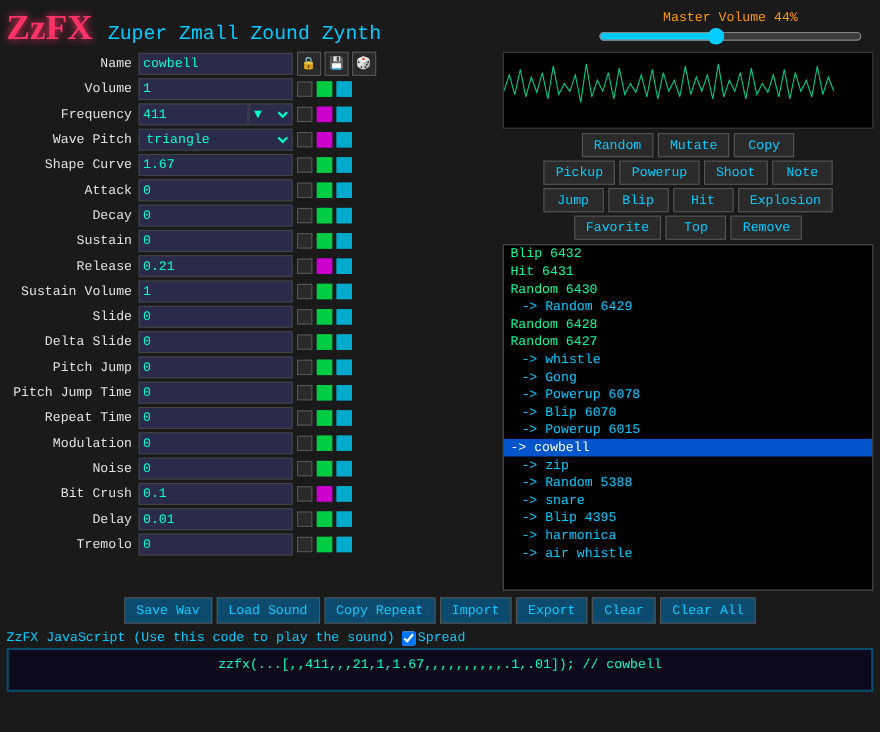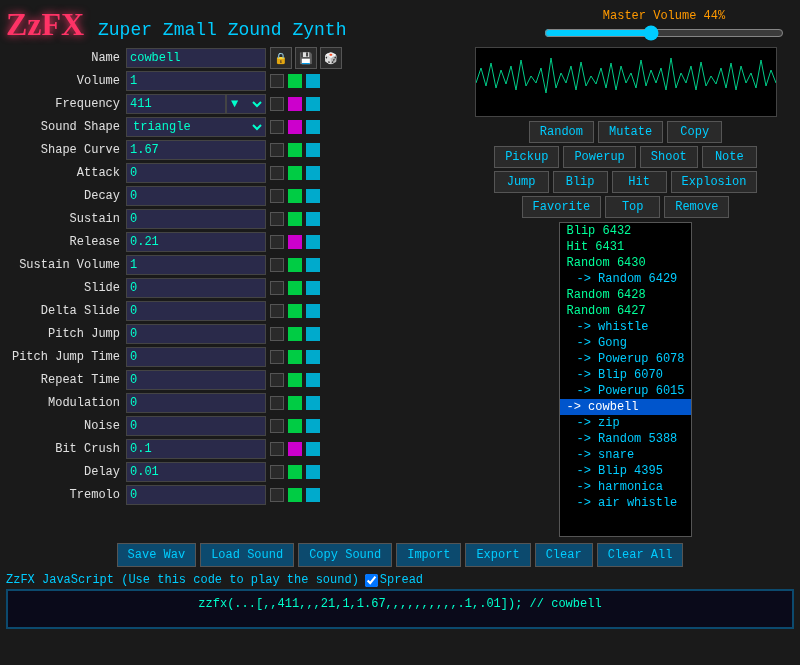--- a/index.html
+++ b/index.html
@@ -64,21 +64,20 @@
     .left-panel {
       width: 445px;
       flex-shrink: 0;
     }
     
     .right-panel {
       flex: 1;
       display: flex;
       flex-direction: column;
       gap: 4px;
-      align-items: center;
     }
     
     .waveform-display {
       background: #000;
       border: 1px solid #444;
       height: 70px;
       position: relative;
       overflow: hidden;
     }
     
@@ -317,21 +316,21 @@
           </select>
         </div>
         <div class="param-dots">
           <div class="dot"></div>
           <div class="dot magenta"></div>
           <div class="dot cyan"></div>
         </div>
       </div>
 
       <div class="param-row">
-        <span class="param-label">Sound Shape</span>
+        <span class="param-label">Wave Pitch</span>
         <select class="param-select">
           <option>triangle</option>
           <option>sine</option>
           <option>sawtooth</option>
           <option>tan</option>
           <option>bit noise</option>
         </select>
         <div class="param-dots">
           <div class="dot"></div>
           <div class="dot magenta"></div>
@@ -555,21 +554,21 @@
           <div class="sound-list-item arrow">-&gt; Blip 4395</div>
           <div class="sound-list-item arrow">-&gt; harmonica</div>
           <div class="sound-list-item arrow">-&gt; air whistle</div>
         </div>
     </div>
   </div>
 
   <div class="bottom-toolbar">
     <button class="btn-toolbar">Save Wav</button>
     <button class="btn-toolbar">Load Sound</button>
-    <button class="btn-toolbar">Copy Sound</button>
+    <button class="btn-toolbar">Copy Repeat</button>
     <button class="btn-toolbar">Import</button>
     <button class="btn-toolbar">Export</button>
     <button class="btn-toolbar">Clear</button>
     <button class="btn-toolbar">Clear All</button>
   </div>
 
   <div class="code-area">
     <div class="code-label">
       <span>ZzFX JavaScript (Use this code to play the sound)</span>
       <div class="spread-check">

